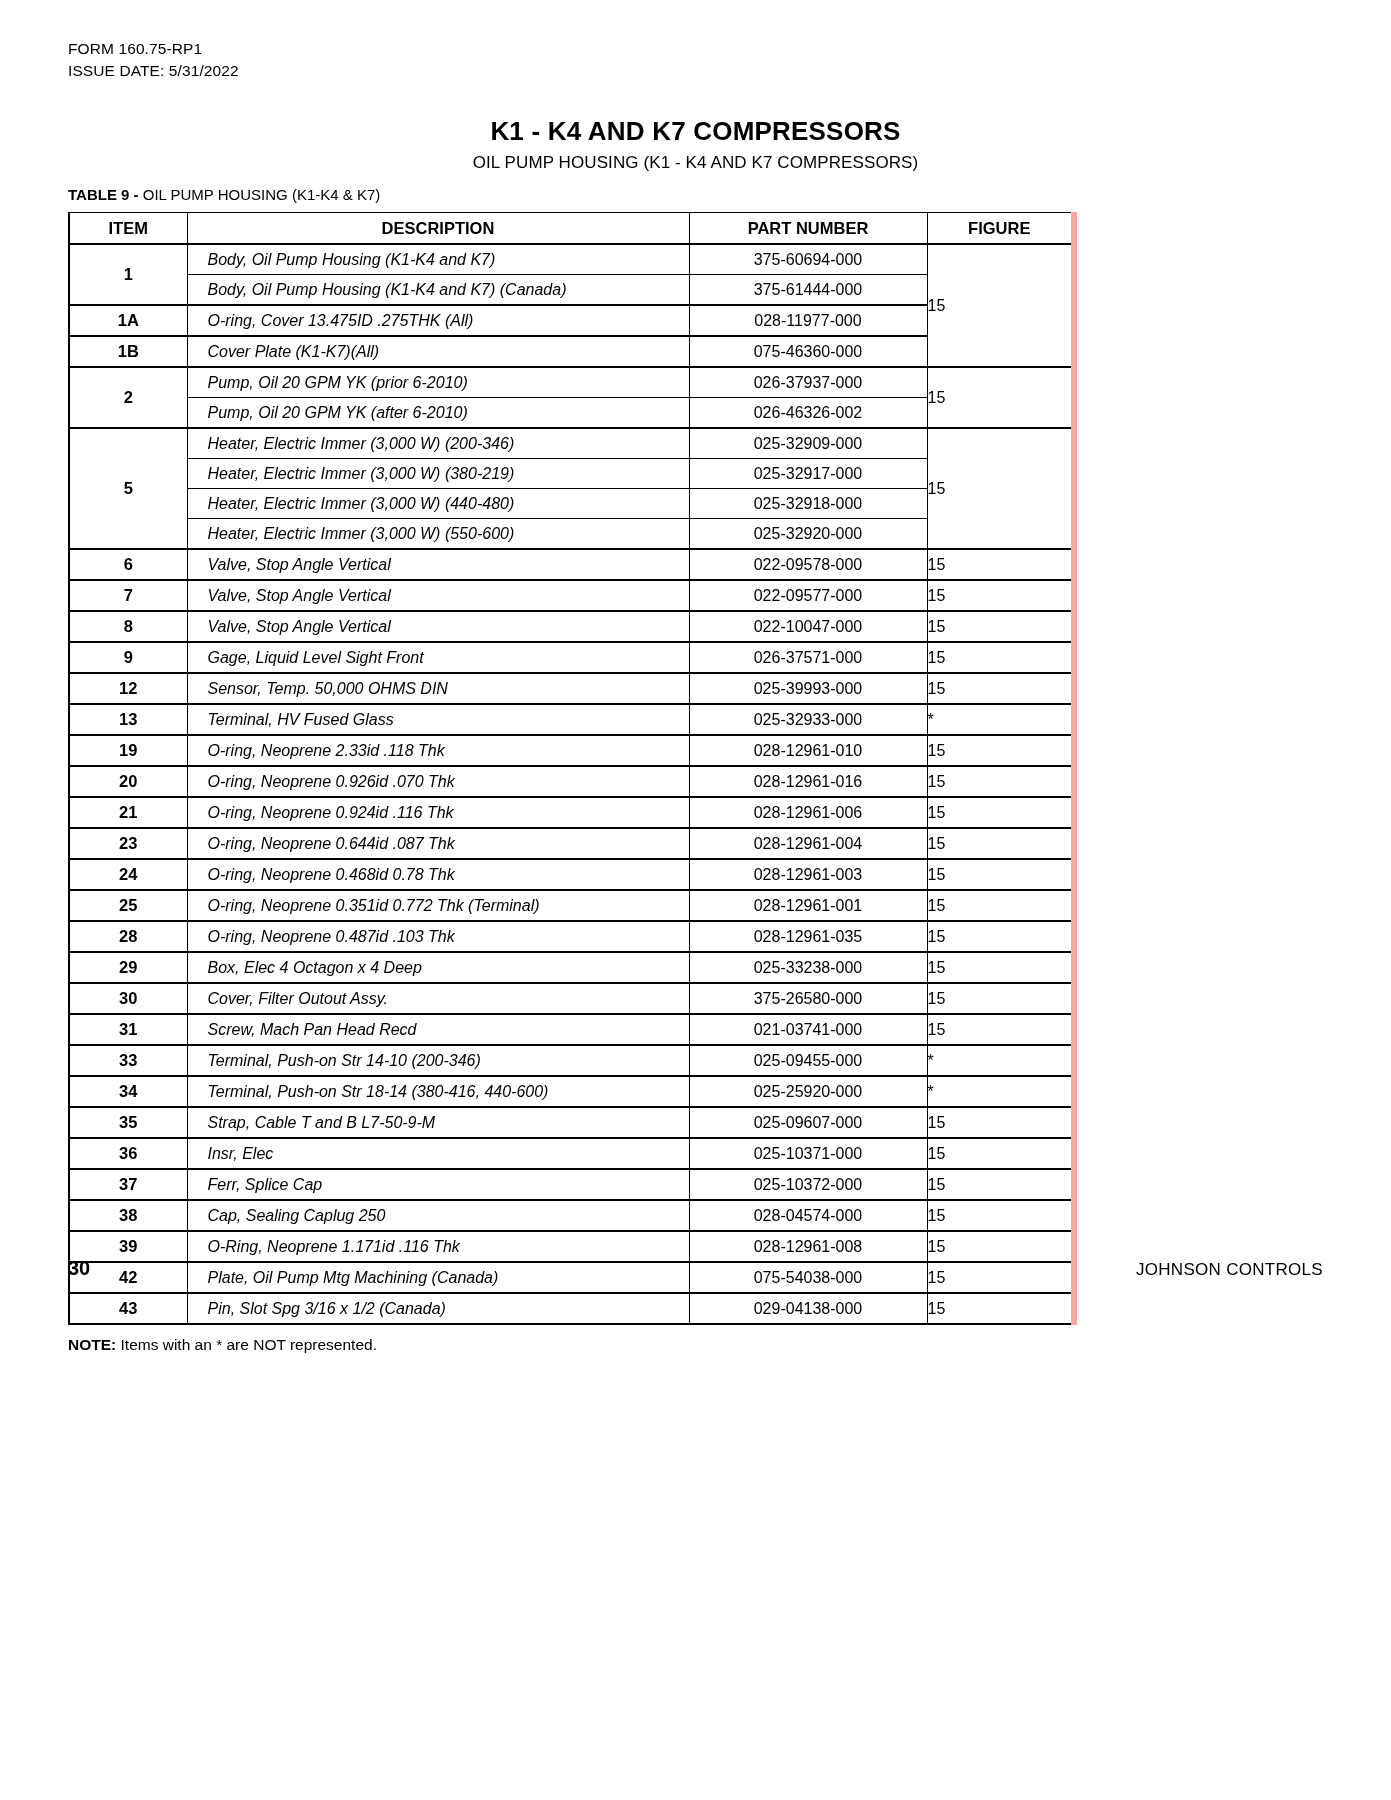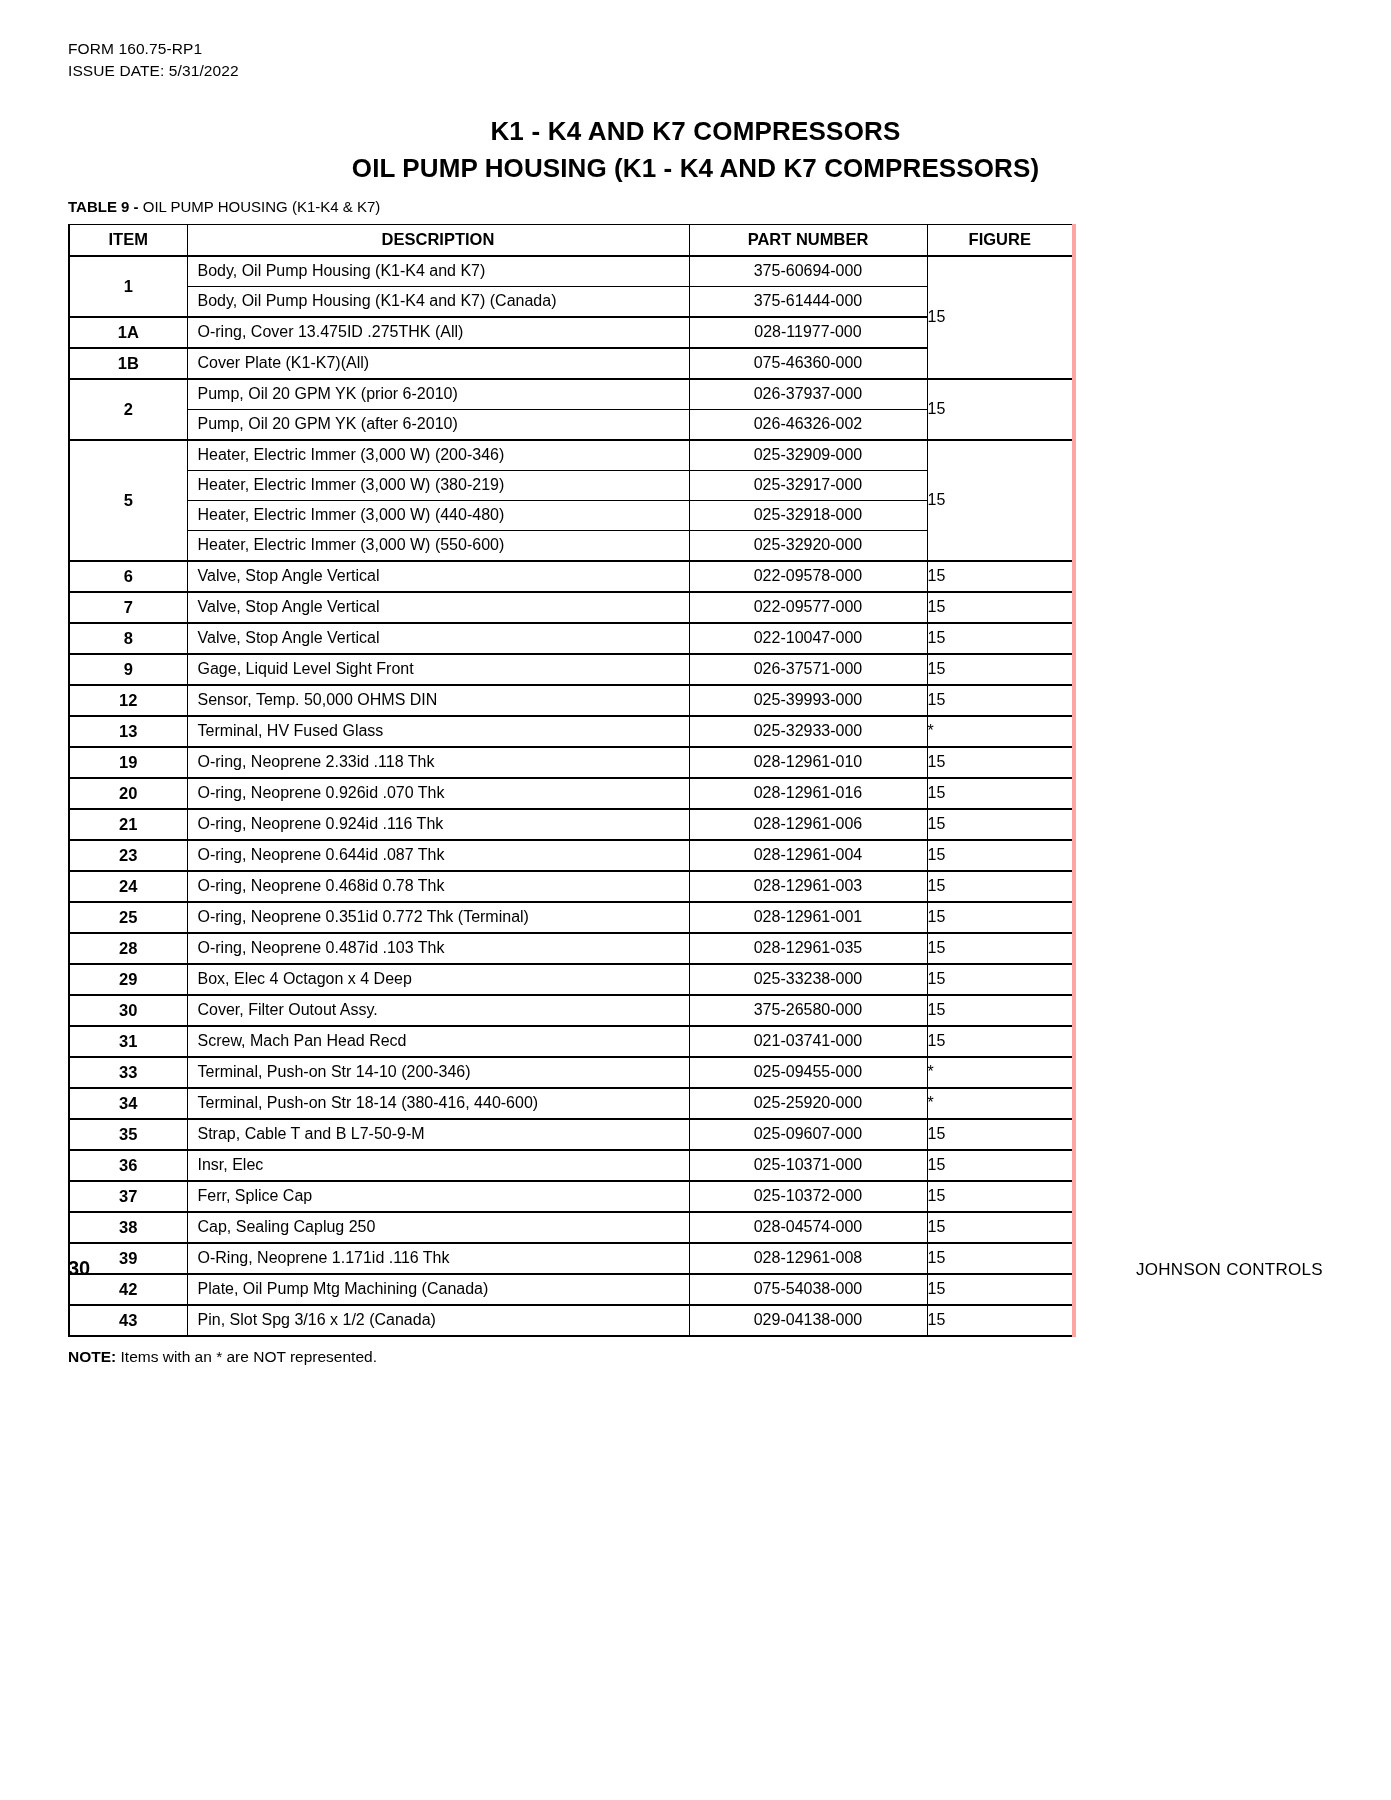--- a/index.html
+++ b/index.html
@@ -33,22 +33,22 @@
     margin-top: 34px;
     text-align: center;
   }
   .title-main {
     font-size: 26px;
     font-weight: bold;
     letter-spacing: 0.2px;
     line-height: 1.2;
   }
   .title-sub {
-    font-size: 26px;
-    font-weight: bold;
+    font-size: 17px;
+    font-weight: normal;
     letter-spacing: 0.1px;
     line-height: 1.3;
     margin-top: 5px;
   }
 
   .table-caption {
     margin-top: 12px;
     font-size: 15px;
     line-height: 1.25;
     text-align: left;
@@ -81,38 +81,39 @@
     height: 30px;
     border-bottom: 2px solid #000;
   }
   table.parts .cell-item {
     text-align: center;
     font-weight: bold;
     font-size: 16.5px;
   }
   table.parts .cell-desc {
     text-align: left;
-    padding-left: 10px;
+    padding-left: 20px;
+    font-style: italic;
   }
   table.parts .cell-part {
     text-align: center;
   }
   table.parts .cell-fig {
     text-align: left;
   }
   
   table.parts tr.grp-top > td,
   table.parts tr.grp-top > th {
     border-top: 2px solid #000;
   }
   table.parts tbody tr:last-child > td {
     border-bottom: 2px solid #000;
   }
   table.parts .outer-left  { border-left: 2px solid #000; }
-  table.parts .outer-right { border-right: 4px solid #fca5a5; border-radius: 11px; }
+  table.parts .outer-right { border-right: 6px solid #fca5a5; border-radius: 11px; }
 
   .note {
     margin-top: 10px;
     font-size: 15.5px;
     line-height: 1.3;
   }
   .note .note-label { font-weight: bold; }
 
   .footer {
     position: absolute;

